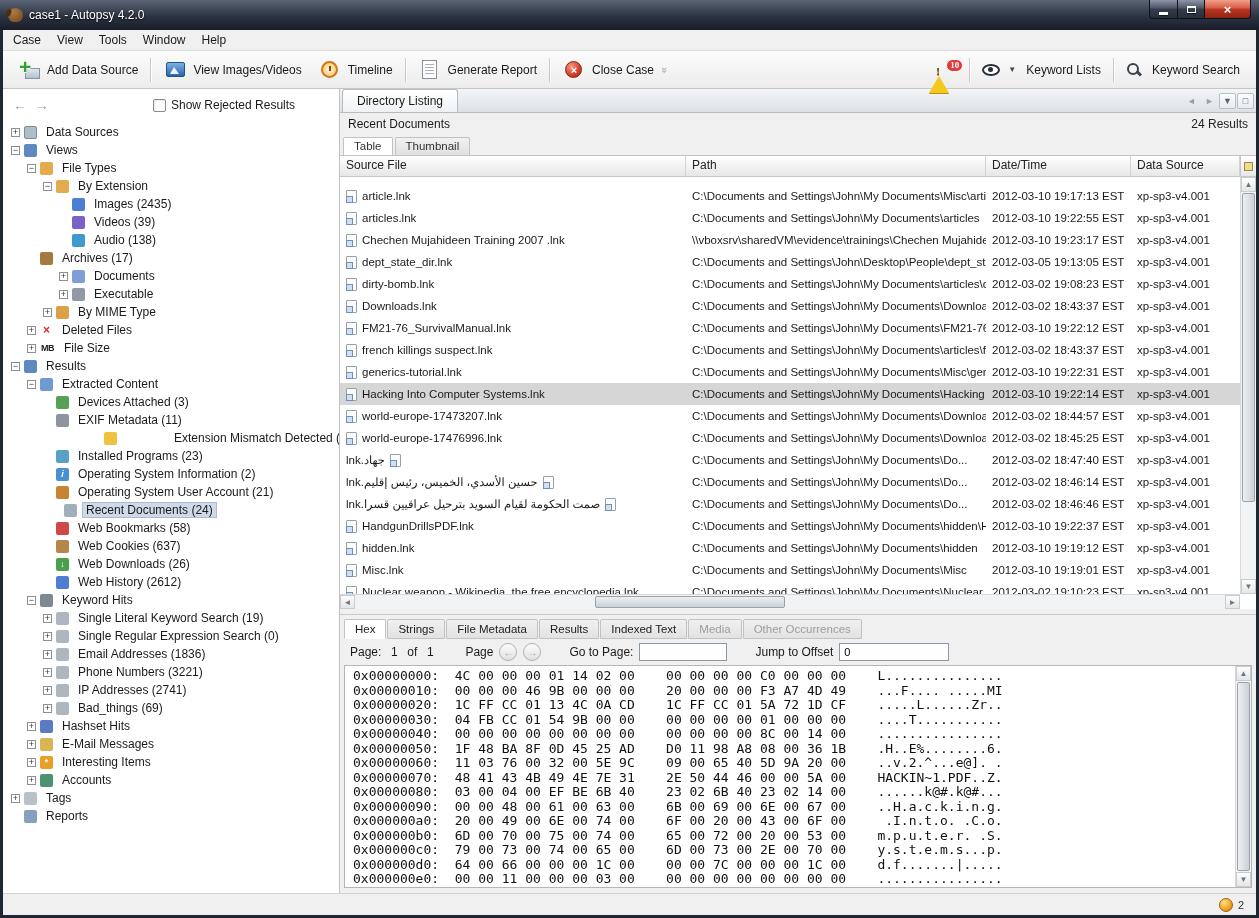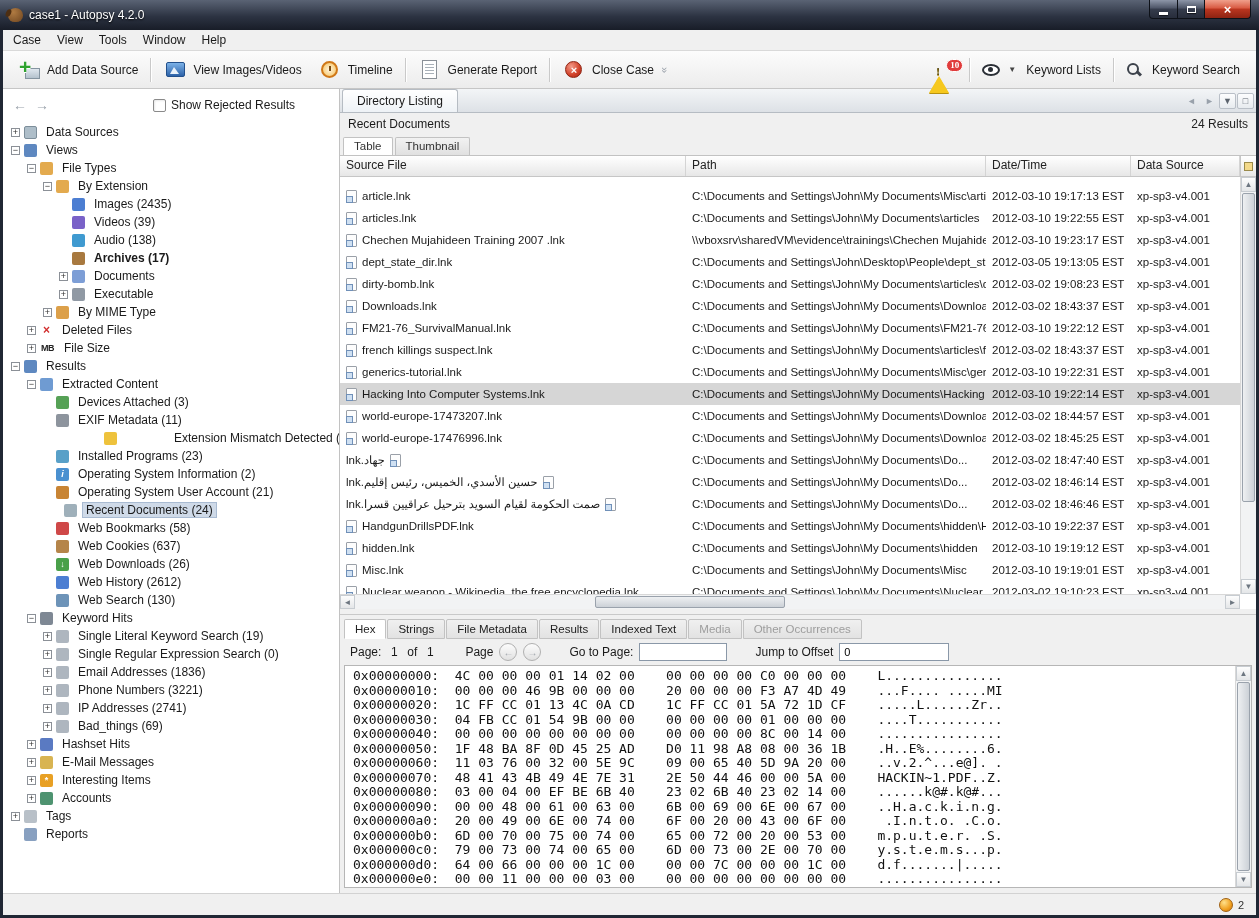--- a/index.html
+++ b/index.html
@@ -390,21 +390,21 @@
                 <span class="tlabel">Videos (39)</span>
               </span>
             </div>
             <div class="trow" style="padding-left: 56px;">
               <span class="texp none"></span>
               <span class="ticon" data-icon="audio"></span>
               <span class="tlabel-wrap">
                 <span class="tlabel">Audio (138)</span>
               </span>
             </div>
-            <div class="trow" style="padding-left: 56px; font-weight: bold;">
+            <div class="trow" style="padding-left: 24px;">
               <span class="texp none"></span>
               <span class="ticon" data-icon="archives"></span>
               <span class="tlabel-wrap">
                 <span class="tlabel">Archives (17)</span>
               </span>
             </div>
             <div class="trow" style="padding-left: 56px;">
               <span class="texp">+</span>
               <span class="ticon" data-icon="documents"></span>
               <span class="tlabel-wrap">
@@ -521,27 +521,20 @@
               <span class="ticon" data-icon="web-downloads"></span>
               <span class="tlabel-wrap">
                 <span class="tlabel">Web Downloads (26)</span>
               </span>
             </div>
             <div class="trow" style="padding-left: 40px;">
               <span class="texp none"></span>
               <span class="ticon" data-icon="web-history"></span>
               <span class="tlabel-wrap">
                 <span class="tlabel">Web History (2612)</span>
-              </span>
-            </div>
-            <div class="trow" style="padding-left: 40px;">
-              <span class="texp none"></span>
-              <span class="ticon" data-icon="web-search"></span>
-              <span class="tlabel-wrap">
-                <span class="tlabel">Web Search (130)</span>
               </span>
             </div>
             <div class="trow" style="padding-left: 24px;">
               <span class="texp">−</span>
               <span class="ticon" data-icon="keyword-hits"></span>
               <span class="tlabel-wrap">
                 <span class="tlabel">Keyword Hits</span>
               </span>
             </div>
             <div class="trow" style="padding-left: 40px;">

